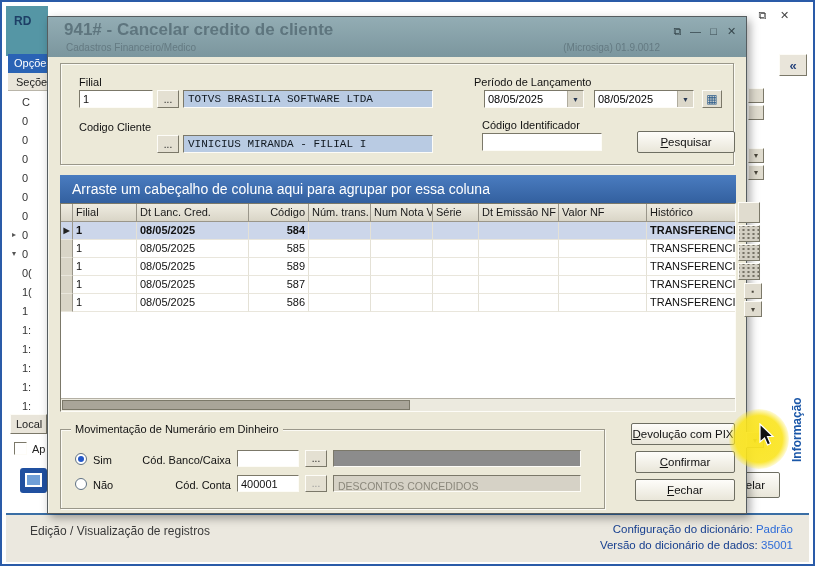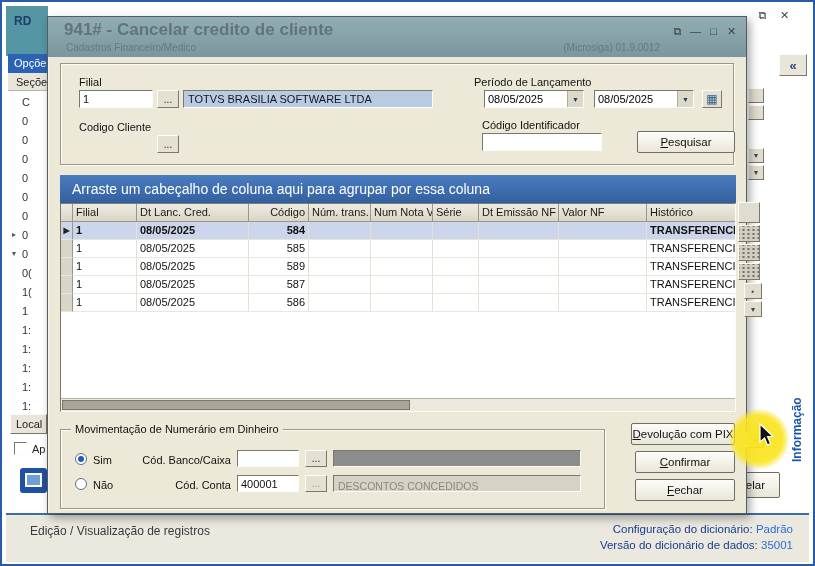--- a/index.html
+++ b/index.html
@@ -79,21 +79,21 @@
   .etched { border:1px solid #9a978a; box-shadow:inset 1px 1px 0 #fbfaf4, 1px 1px 0 #fbfaf4; }
   .form-panel { position:absolute; left:12px; top:46px; width:674px; height:102px; }
   .flabel { position:absolute; font-size:11px; color:#111; white-space:nowrap; }
   .inset  { border:1px solid; border-color:#7b7869 #fdfcf7 #fdfcf7 #7b7869; background:#fff; }
   .tinput { position:absolute; height:18px; font-size:11px; padding:2px 3px; color:#111; overflow:hidden; white-space:nowrap; cursor:text; }
   .browse { position:absolute; width:22px; height:18px; background:#e4e0d2; border:1px solid;
       border-color:#fdfcf7 #7b7869 #7b7869 #fdfcf7; display:flex; align-items:center; justify-content:center;
       font-size:10px; color:#222; cursor:pointer; }
   .hl-field { position:absolute; height:18px; background:#b9cbe3; border:1px solid;
       border-color:#7b7869 #fdfcf7 #fdfcf7 #7b7869; font-size:11px; padding:2px 4px; color:#101820;
-      overflow:hidden; white-space:nowrap; }
+      overflow:hidden; white-space:nowrap;font-family:Liberation Mono, monospace; }
   .combo { position:absolute; height:18px; display:flex; background:#fff; border:1px solid;
       border-color:#7b7869 #fdfcf7 #fdfcf7 #7b7869; cursor:pointer; }
   .combo .val { flex:1; font-size:11px; padding:2px 3px; overflow:hidden; white-space:nowrap; }
   .combo .dd  { width:16px; background:#dcd8ca; border-left:1px solid #b0ac9e; display:flex;
       align-items:center; justify-content:center; font-size:7px; color:#2a3a55; }
   .cal-btn { position:absolute; width:20px; height:18px; background:#e4e0d2; border:1px solid;
       border-color:#fdfcf7 #7b7869 #7b7869 #fdfcf7; display:flex; align-items:center; justify-content:center;
       font-size:12px; color:#2a5a8a; cursor:pointer; }
 
   .btn { position:absolute; background:linear-gradient(#fefdfa,#e9e6d9); border:1px solid #6e6e62;
@@ -304,20 +304,21 @@
         <span class="val">08/05/2025</span>
         <span class="dd">▼</span>
       </div>
       <div class="cal-btn" style="left:641px; top:26px;">
           <span>▦</span>
         </div>
 
       <span class="flabel" style="left:18px; top:57px;">Codigo Cliente</span>
       <div class="tinput inset" style="left:18px; top:71px; width:74px;margin-top:43px;">4500</div>
       <div class="browse" style="left:96px; top:71px;">...</div>
+      <div class="hl-field" style="left:122px; top:71px; width:250px;">VINICIUS MIRANDA - FILIAL I</div>
 
       <span class="flabel" style="left:421px; top:55px;">Código Identificador</span>
       <div class="tinput inset" style="left:421px; top:69px; width:120px;"></div>
 
       <div class="btn" style="left:576px; top:67px; width:98px; height:22px;">
         <div class="btn-label">Pesquisar</div>
       </div>
     </div>
 
     <div class="group-bar">Arraste um cabeçalho de coluna aqui para agrupar por essa coluna</div>

